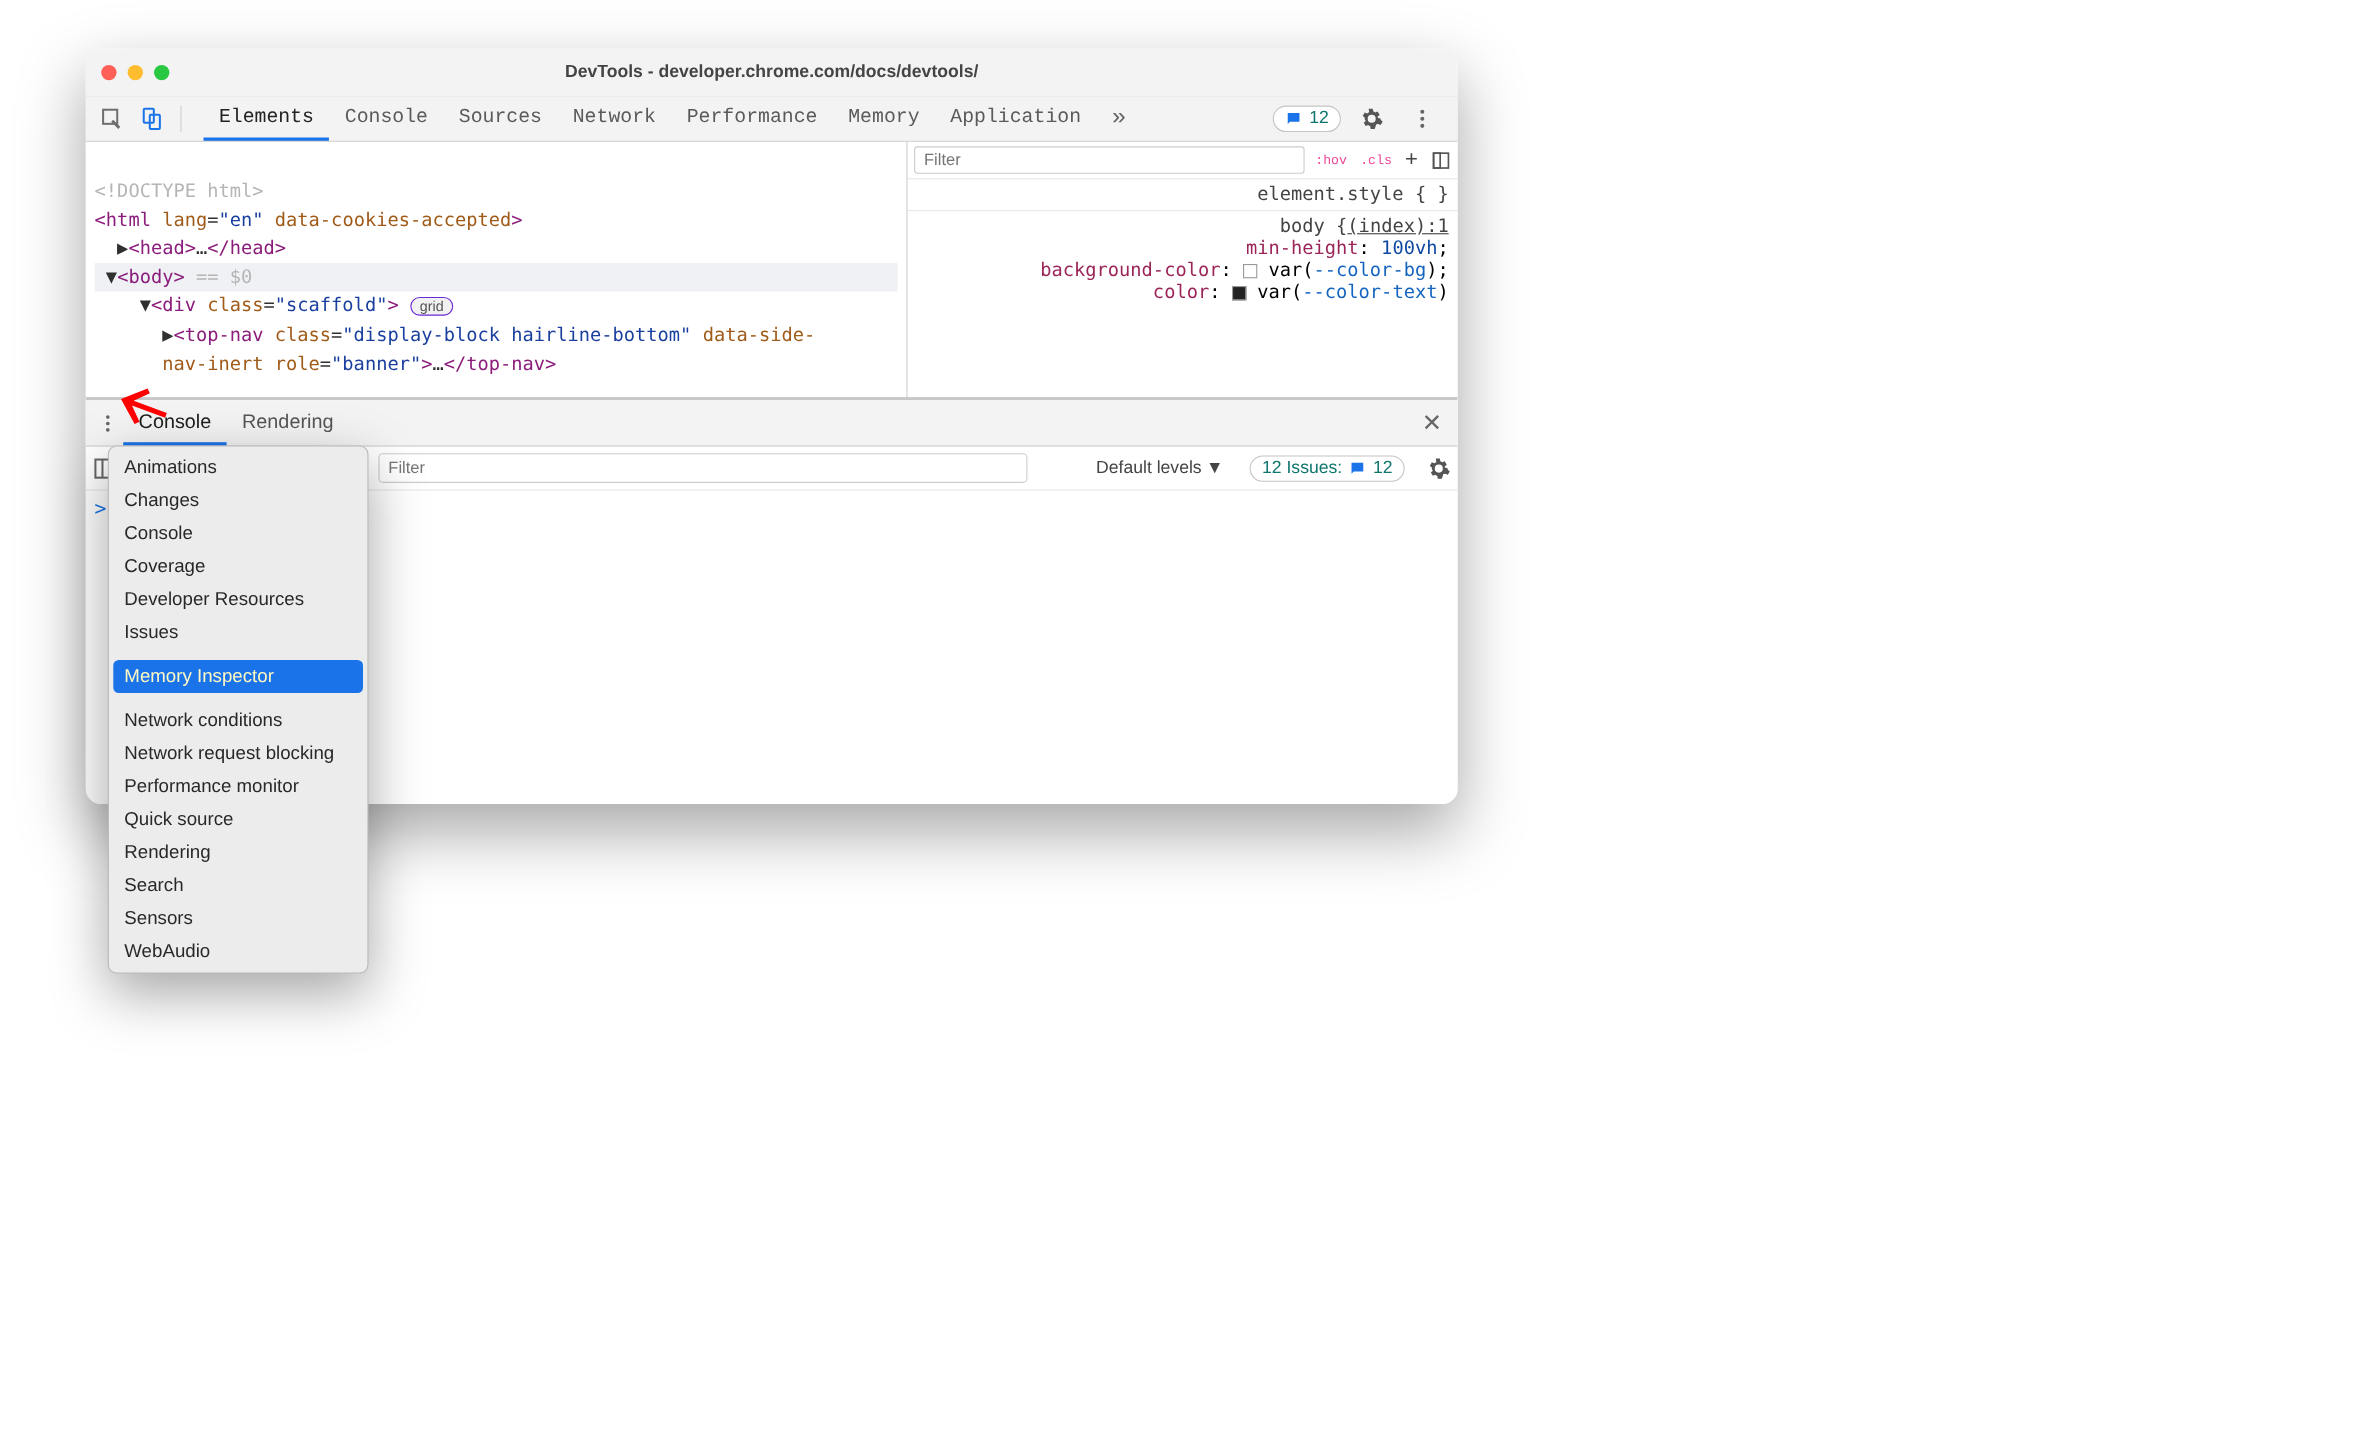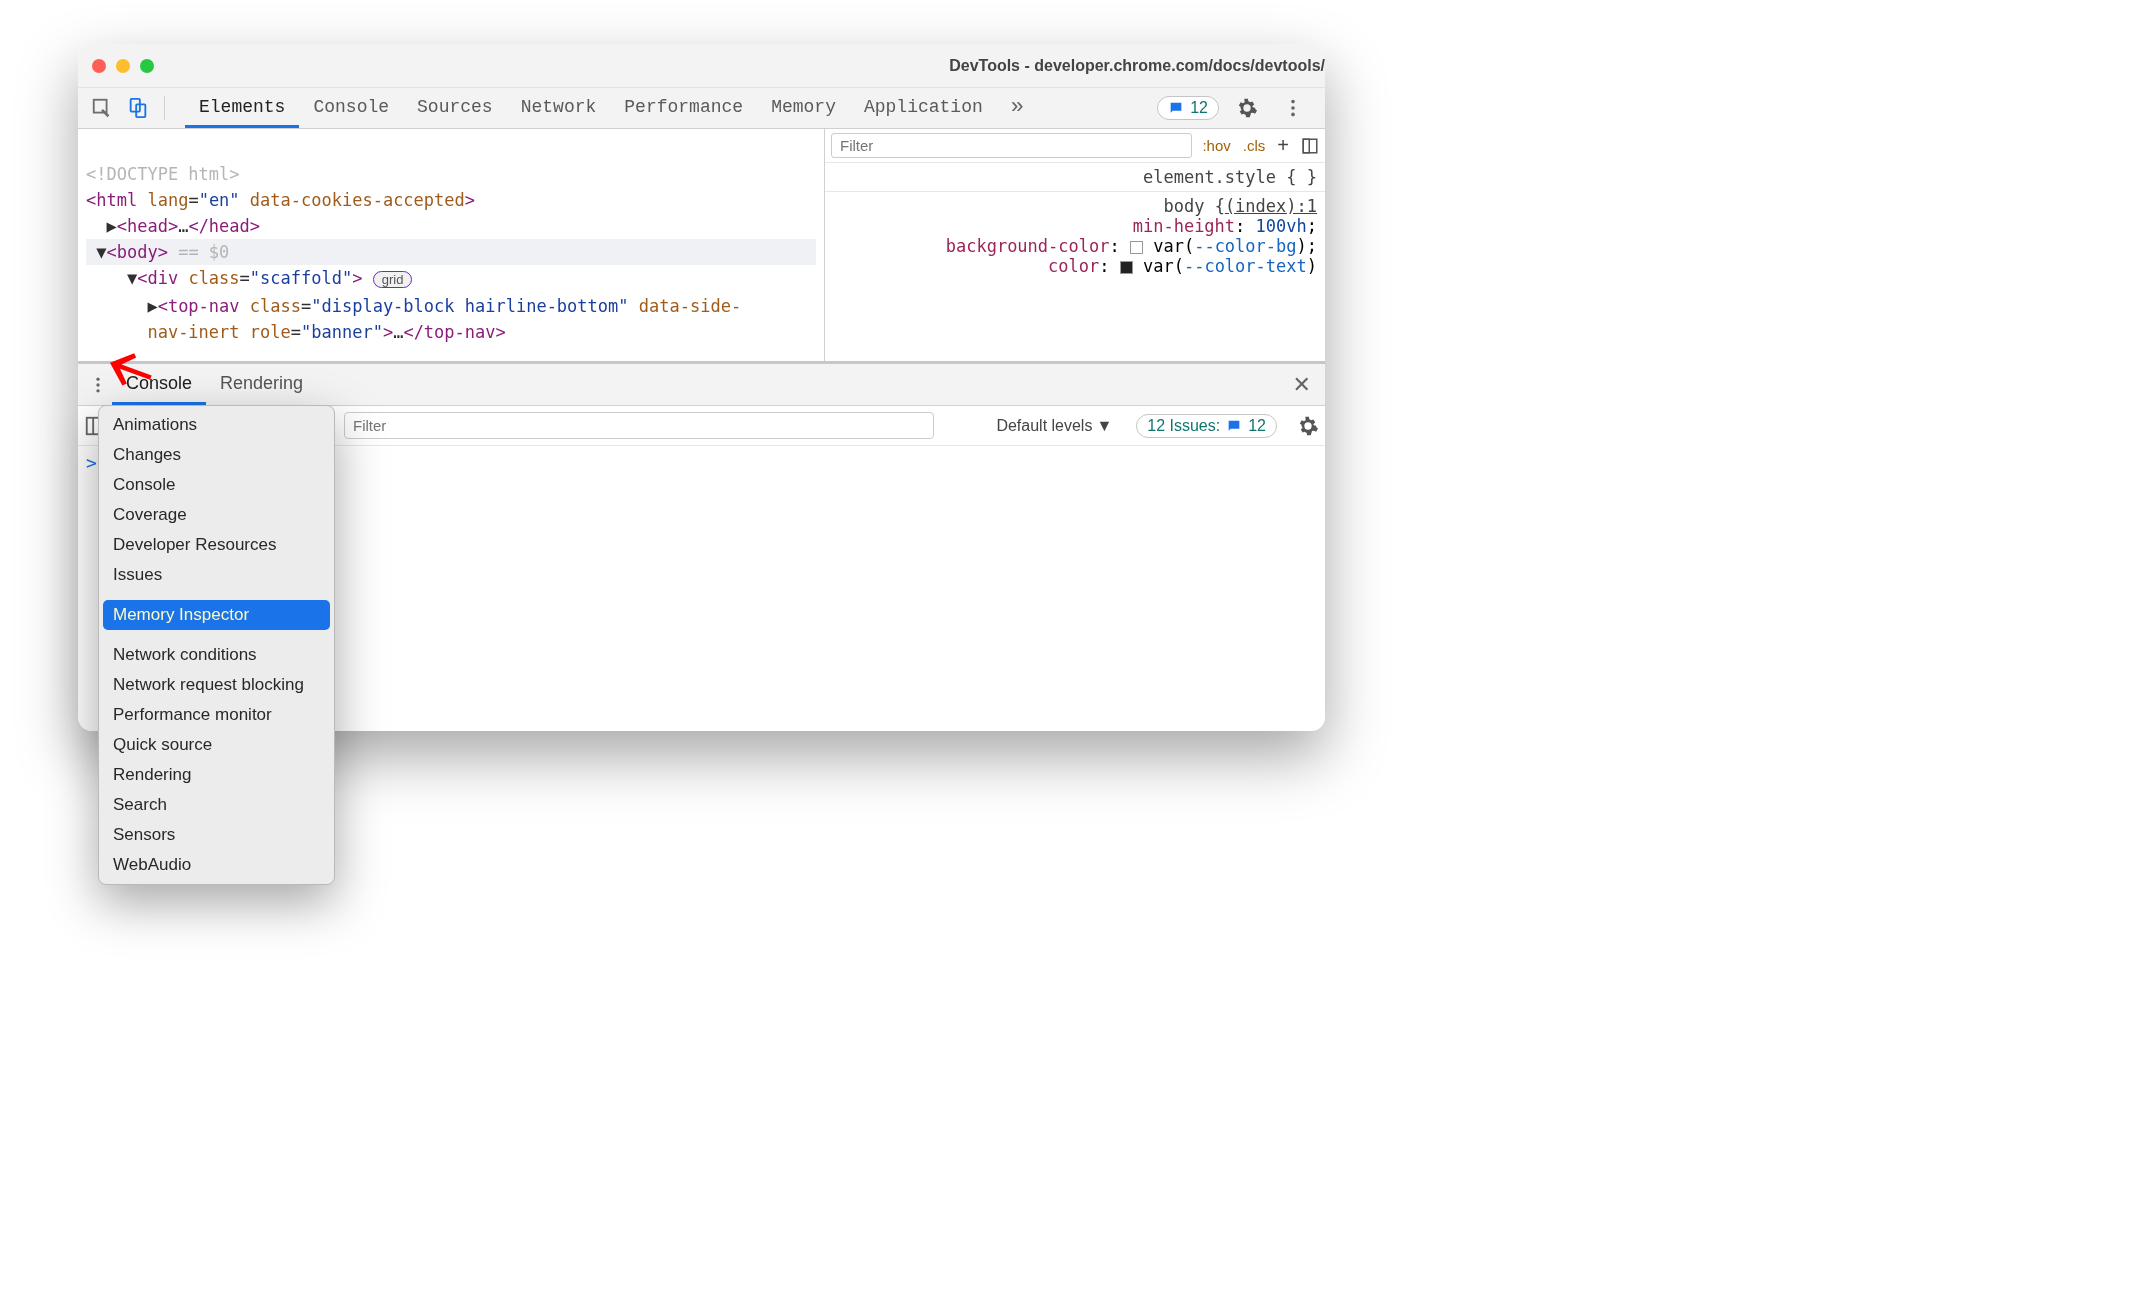--- a/index.html
+++ b/index.html
@@ -21,21 +21,21 @@
     background: #f3f3f3;
     border-bottom: 1px solid #e2e2e2;
     display: flex;
     align-items: center;
     position: relative;
     border-radius: 14px 14px 0 0;
   }
   .traffic { display:flex; gap:10px; padding-left:14px; }
   .dot { width:14px; height:14px; border-radius:50%; }
   .dot.red{background:#ff5f57;} .dot.yellow{background:#febc2e;} .dot.green{background:#28c840;}
-  .title-text { position:absolute; left:0; right:0; text-align:right; font-size:16px; font-weight:600; color:#444; }
+  .title-text { position:absolute; left:0; right:0; text-align:center; font-size:16px; font-weight:600; color:#444; }
 
   
   .toolbar {
     height: 41px;
     border-bottom: 1px solid #d0d0d0;
     background:#f3f3f3;
     display:flex; align-items:center;
     padding: 0 6px;
   }
   .toolbar .icon-btn {
@@ -72,21 +72,21 @@
   .styles-pane { width: 500px; display:flex; flex-direction:column; }
   .styles-tabs {
     display:flex; align-items:center; gap:20px; height:40px; padding:0 12px;
     border-bottom:1px solid #d0d0d0; font-size:18px; color:#555;
   }
   .styles-tabs .stab{height:100%; display:flex; align-items:center; border-bottom:3px solid transparent; padding:0 2px; cursor:pointer;}
   .styles-tabs .stab.active{color:#202020; border-bottom-color:#1a73e8;}
   .styles-tabs .more{margin-left:auto; cursor:pointer;}
   .styles-filterbar{display:flex; align-items:center; height:34px; border-bottom:1px solid #e7e7e7;}
   .styles-filterbar input{flex:1; border:1px solid #ccc; border-radius:3px; margin:0 4px 0 6px; padding:3px 8px; font-size:15px;}
-  .styles-filterbar .chip{font-size:15px; color:#a16207; padding:0 6px; font-family:Liberation Sans, sans-serif;}
+  .styles-filterbar .chip{font-size:12px; color:#ec4899; padding:0 6px; font-family:Liberation Mono, monospace;}
   .styles-filterbar .plus{font-size:20px; color:#444; padding:0 6px;}
   .styles-filterbar .box-icon svg{width:18px;height:18px; margin:0 6px;}
   .css-block { font-family:Menlo,monospace; font-size:17px; padding:4px 8px; border-bottom:1px solid #e7e7e7;text-align:right;}
   .css-block .sel{color:#444;} .css-block .prop{color:#9b2459;} .css-block .num{color:#0d47a1;}
   .css-block .var{color:#1565c0;} .css-block .link{color:#444; text-decoration:underline; float:right;}
   .css-block .swatch{display:inline-block;width:13px;height:13px;border:1px solid #999; vertical-align:middle;}
 
   
   .drawer { border-top: 3px solid #c7c7c7; border-bottom-left-radius:14px; border-bottom-right-radius:14px; background:#fff; }
   .drawer-tabs{

